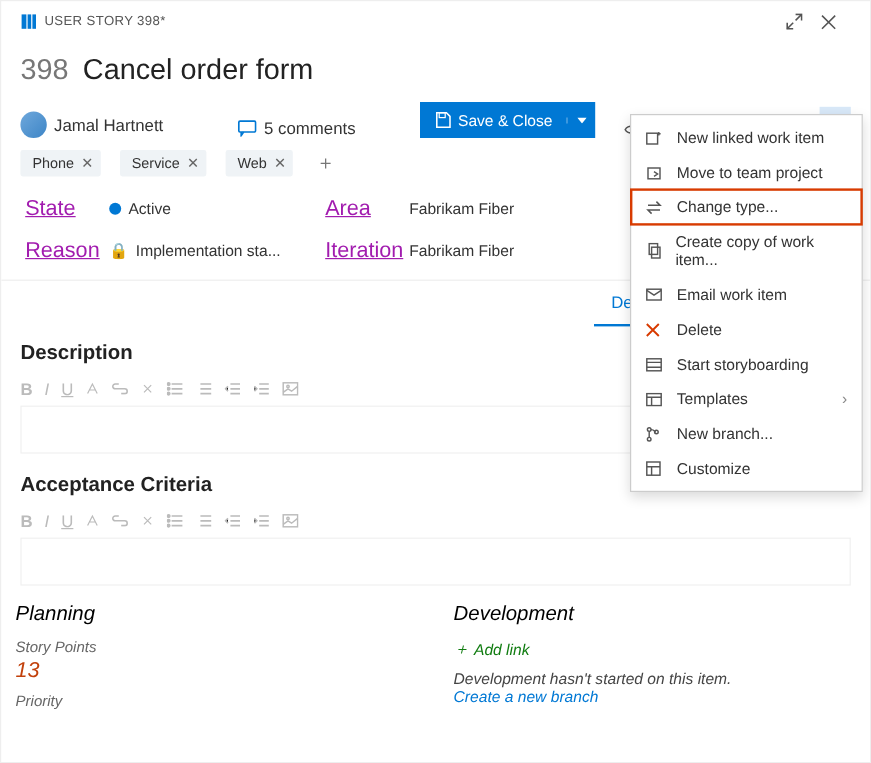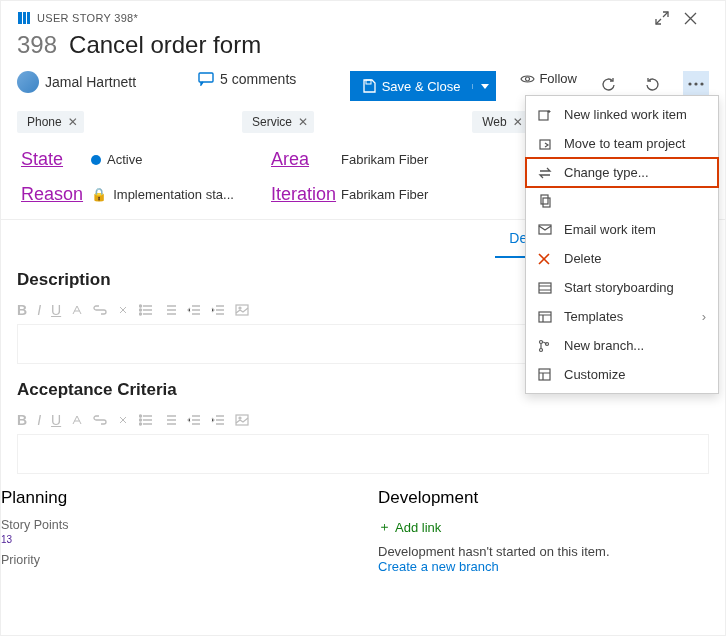--- a/index.html
+++ b/index.html
@@ -2,59 +2,59 @@
 <html><head>
 <meta charset="utf-8">
 <style>
   * { box-sizing: border-box; font-family: "Segoe UI", Arial, sans-serif; }
   body { margin: 0; background: #fff; width: 726px; height: 636px; overflow: hidden; position: relative; border:1px solid #eee;}
   .header { padding: 8px 26px 0 16px; }
   .topline { display: flex; align-items: center; font-size: 11px; color: #555; letter-spacing: .3px;}
   .topline .spacer { flex: 1; }
   .type-icon { color:#0078d4; margin-right:6px; font-weight:bold;}
   .win-icon { width:18px; height:18px; display:inline-flex; align-items:center; justify-content:center; color:#555; margin-left:10px; cursor:pointer;}
-  .title-row { display:flex; align-items:baseline; padding:4px 16px 12px 16px;}
+  .title-row { display:flex; align-items:baseline; padding:4px 16px 12px 16px;margin-top:14px;}
   .title-id { font-size:24px; color:#777; margin-right:12px; font-weight:300;}
   .title-text { font-size:24px; color:#222; font-weight:400;}
-  .meta-row { display:flex; align-items:flex-start; padding:0 16px 10px 16px; gap:12px;}
+  .meta-row { display:flex; align-items:flex-end; padding:0 16px 10px 16px; gap:12px;}
   .avatar { width:22px; height:22px; border-radius:50%; background:linear-gradient(135deg,#6fa8dc,#3d85c6); display:inline-block; margin-right:6px;}
   .assignee { display:flex; align-items:center; font-size:14px; color:#333;}
   .comments { display:flex; align-items:center; font-size:14px; color:#333; margin-left:50px; gap:6px;}
   .comments-icon { color:#0078d4;}
   .meta-row .spacer { flex:1;}
   .save-btn { background:#0078d4; color:#fff; display:flex; align-items:center; height:30px; font-size:13px; cursor:pointer;}
   .save-btn .main { padding:0 12px; display:flex; align-items:center; gap:6px;}
   .save-btn .split { border-left:1px solid rgba(255,255,255,.4); width:24px; display:flex; align-items:center; justify-content:center;}
   .follow { display:flex; align-items:center; gap:4px; font-size:13px; color:#333; margin-left:12px; cursor:pointer;}
   .icon-btn { width:26px; height:26px; display:flex; align-items:center; justify-content:center; color:#555; cursor:pointer; margin-left:6px;}
   .icon-btn.active { background:#d8e8f8; }
-  .tags-row { display:flex; align-items:center; padding:0 16px 10px 16px; gap:16px;justify-content:space-between;}
+  .tags-row { display:flex; align-items:center; padding:0 16px 10px 16px; gap:16px;}
   .tag { background:#eff3f6; font-size:12px; color:#333; padding:4px 6px 4px 10px; display:flex; align-items:center; gap:6px; border-radius:2px;}
   .tag .x { color:#666; cursor:pointer;}
   .tag-add { width:22px; height:22px; display:flex; align-items:center; justify-content:center; color:#777; cursor:pointer;}
   .fields { display:grid; grid-template-columns: 60px 170px 60px 200px; column-gap:10px; row-gap:14px; padding:6px 16px 10px 20px; font-size:13px;}
   .f-label { color:#a21caf; font-size:18px;text-decoration:underline;}
   .f-val { color:#333; display:flex; align-items:center; gap:6px;}
   .state-dot { width:10px; height:10px; border-radius:50%; background:#0078d4;}
   .lock-icon { color:#999;}
   .tabs { border-top:1px solid #eee; display:flex; padding:0 16px; margin-top:4px;}
   .tab { padding:10px 14px; font-size:14px; color:#555; cursor:pointer;}
   .tab.active { color:#0078d4; border-bottom:2px solid #0078d4;}
   .tab.disabled { background:#f4f4f4;}
   .section { padding:12px 16px 4px 16px;}
   .section h3 { font-size:17px; font-weight:700; color:#222; margin:0 0 8px 0;}
   .toolbar { display:flex; gap:10px; color:#bbb; font-size:14px; padding:4px 0 6px 0; align-items:center;}
   .toolbar span { cursor:pointer;}
   .toolbar .B{font-weight:bold;} .toolbar .I{font-style:italic;} .toolbar .U{text-decoration:underline;}
   .editor-box { border:1px solid #f0f0f0; min-height:40px;}
-  .columns { display:flex; padding:10px 0; gap:30px;}
+  .columns { display:flex; padding:10px 12px; gap:30px;font-style:italic;}
   .col { flex:1;}
   .col h3{ font-size:17px; font-weight:400; margin:0 0 10px 0;}
   .pl-label { font-size:12.5px; color:#666; margin-top:8px;}
-  .pl-val { font-size:10px; color:#4c1d95; margin-top:2px;}
+  .pl-val { font-size:18px; color:#c2410c; margin-top:2px;}
   .add-link { color:#107c10; font-size:13px; display:flex; align-items:center; gap:4px; cursor:pointer;}
   .dev-text { font-size:13px; color:#444; margin-top:8px;}
   .dev-link { color:#0078d4; font-size:13px; cursor:pointer;}
   .menu { position:absolute; top:94px; right:6px; width:194px; background:#fff; border:1px solid #ccc; box-shadow:0 4px 10px rgba(0,0,0,.15); padding:4px 0; font-size:13px;}
   .menu-item { display:flex; align-items:center; gap:10px; padding:7px 12px; cursor:pointer; color:#333;}
   .menu-item .mi-icon { width:16px; text-align:center; color:#555;}
   .menu-item.delete .mi-icon { color:#d83b01;}
   .menu-item .chev { margin-left:auto; color:#888;}
   .menu-item.highlight { outline:2px solid #d83b01; outline-offset:-1px;}
   .info-blue { color:#0078d4;}
@@ -350,20 +350,21 @@
       </span>
     <span>Change type...</span>
   </div>
   <div class="menu-item">
     <span class="mi-icon">
         <svg width="14" height="14" stroke="#555" fill="none" stroke-width="1.2">
           <rect x="3" y="1" width="7" height="9"></rect>
           <rect x="5" y="4" width="7" height="9"></rect>
         </svg>
       </span>
+    <span>Create copy of work item...</span>
   </div>
   <div class="menu-item">
     <span class="mi-icon">
         <svg width="14" height="11" stroke="#555" fill="none" stroke-width="1.2">
           <rect x="1" y="1" width="12" height="9"></rect>
           <path d="M1 2l6 4 6-4"></path>
         </svg>
       </span>
     <span>Email work item</span>
   </div>

